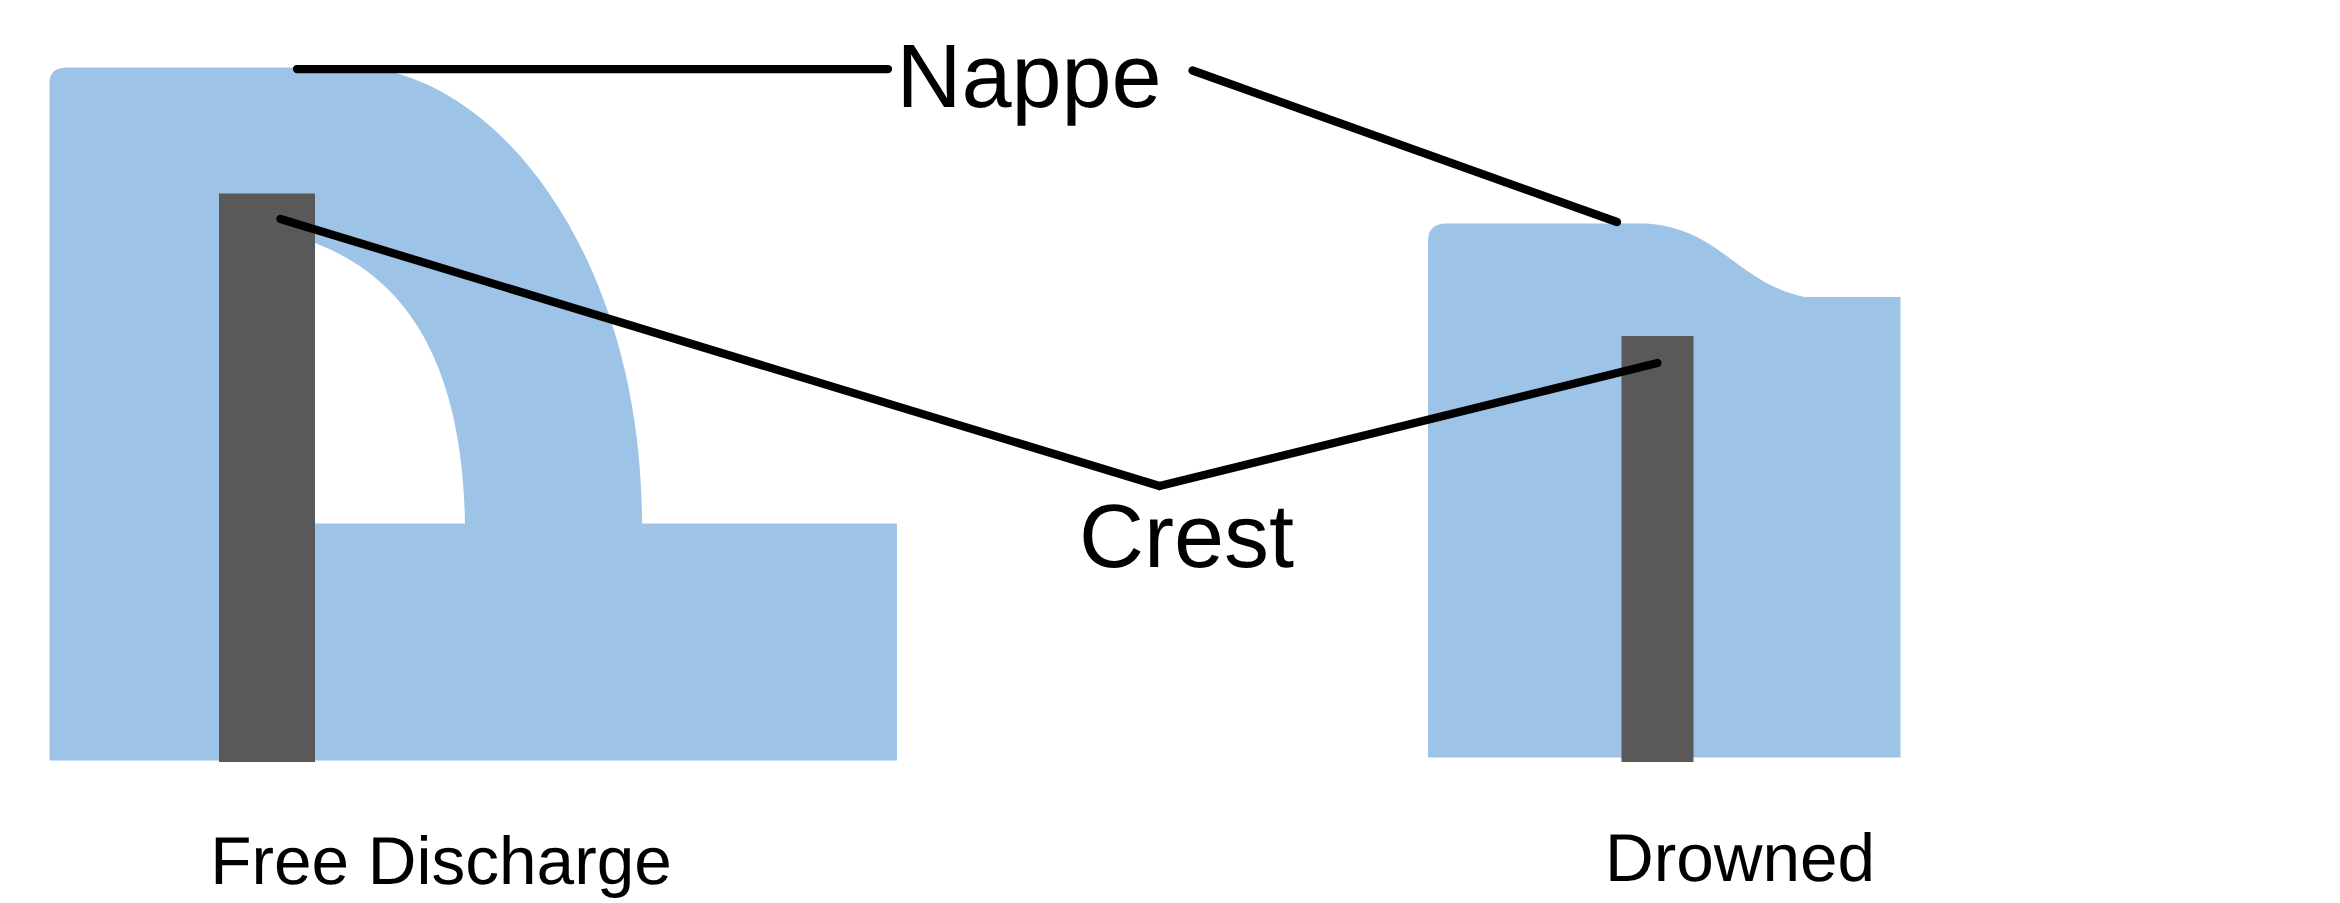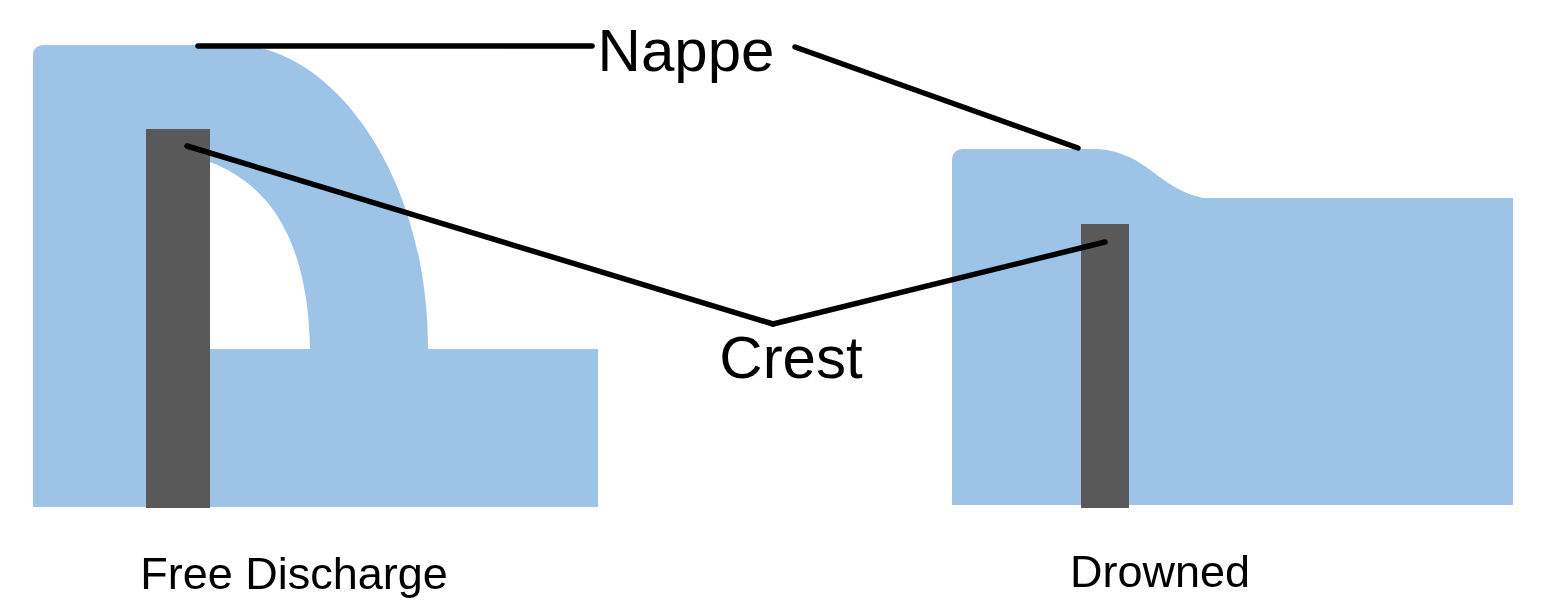--- a/index.html
+++ b/index.html
@@ -2,21 +2,21 @@
 <html><head>
 <meta charset="utf-8">
 <style>
   html, body {
     margin: 0;
     padding: 0;
     background: #FFFFFF;
   }
   .canvas {
     position: relative;
-    width: 1560px;
+    width: 1267px;
     height: 602px;
     background: #FFFFFF;
     overflow: hidden;
     font-family: "Liberation Sans", sans-serif;
   }
   .canvas svg {
     display: block;
     width: 1560px;
     height: 602px;
   }

